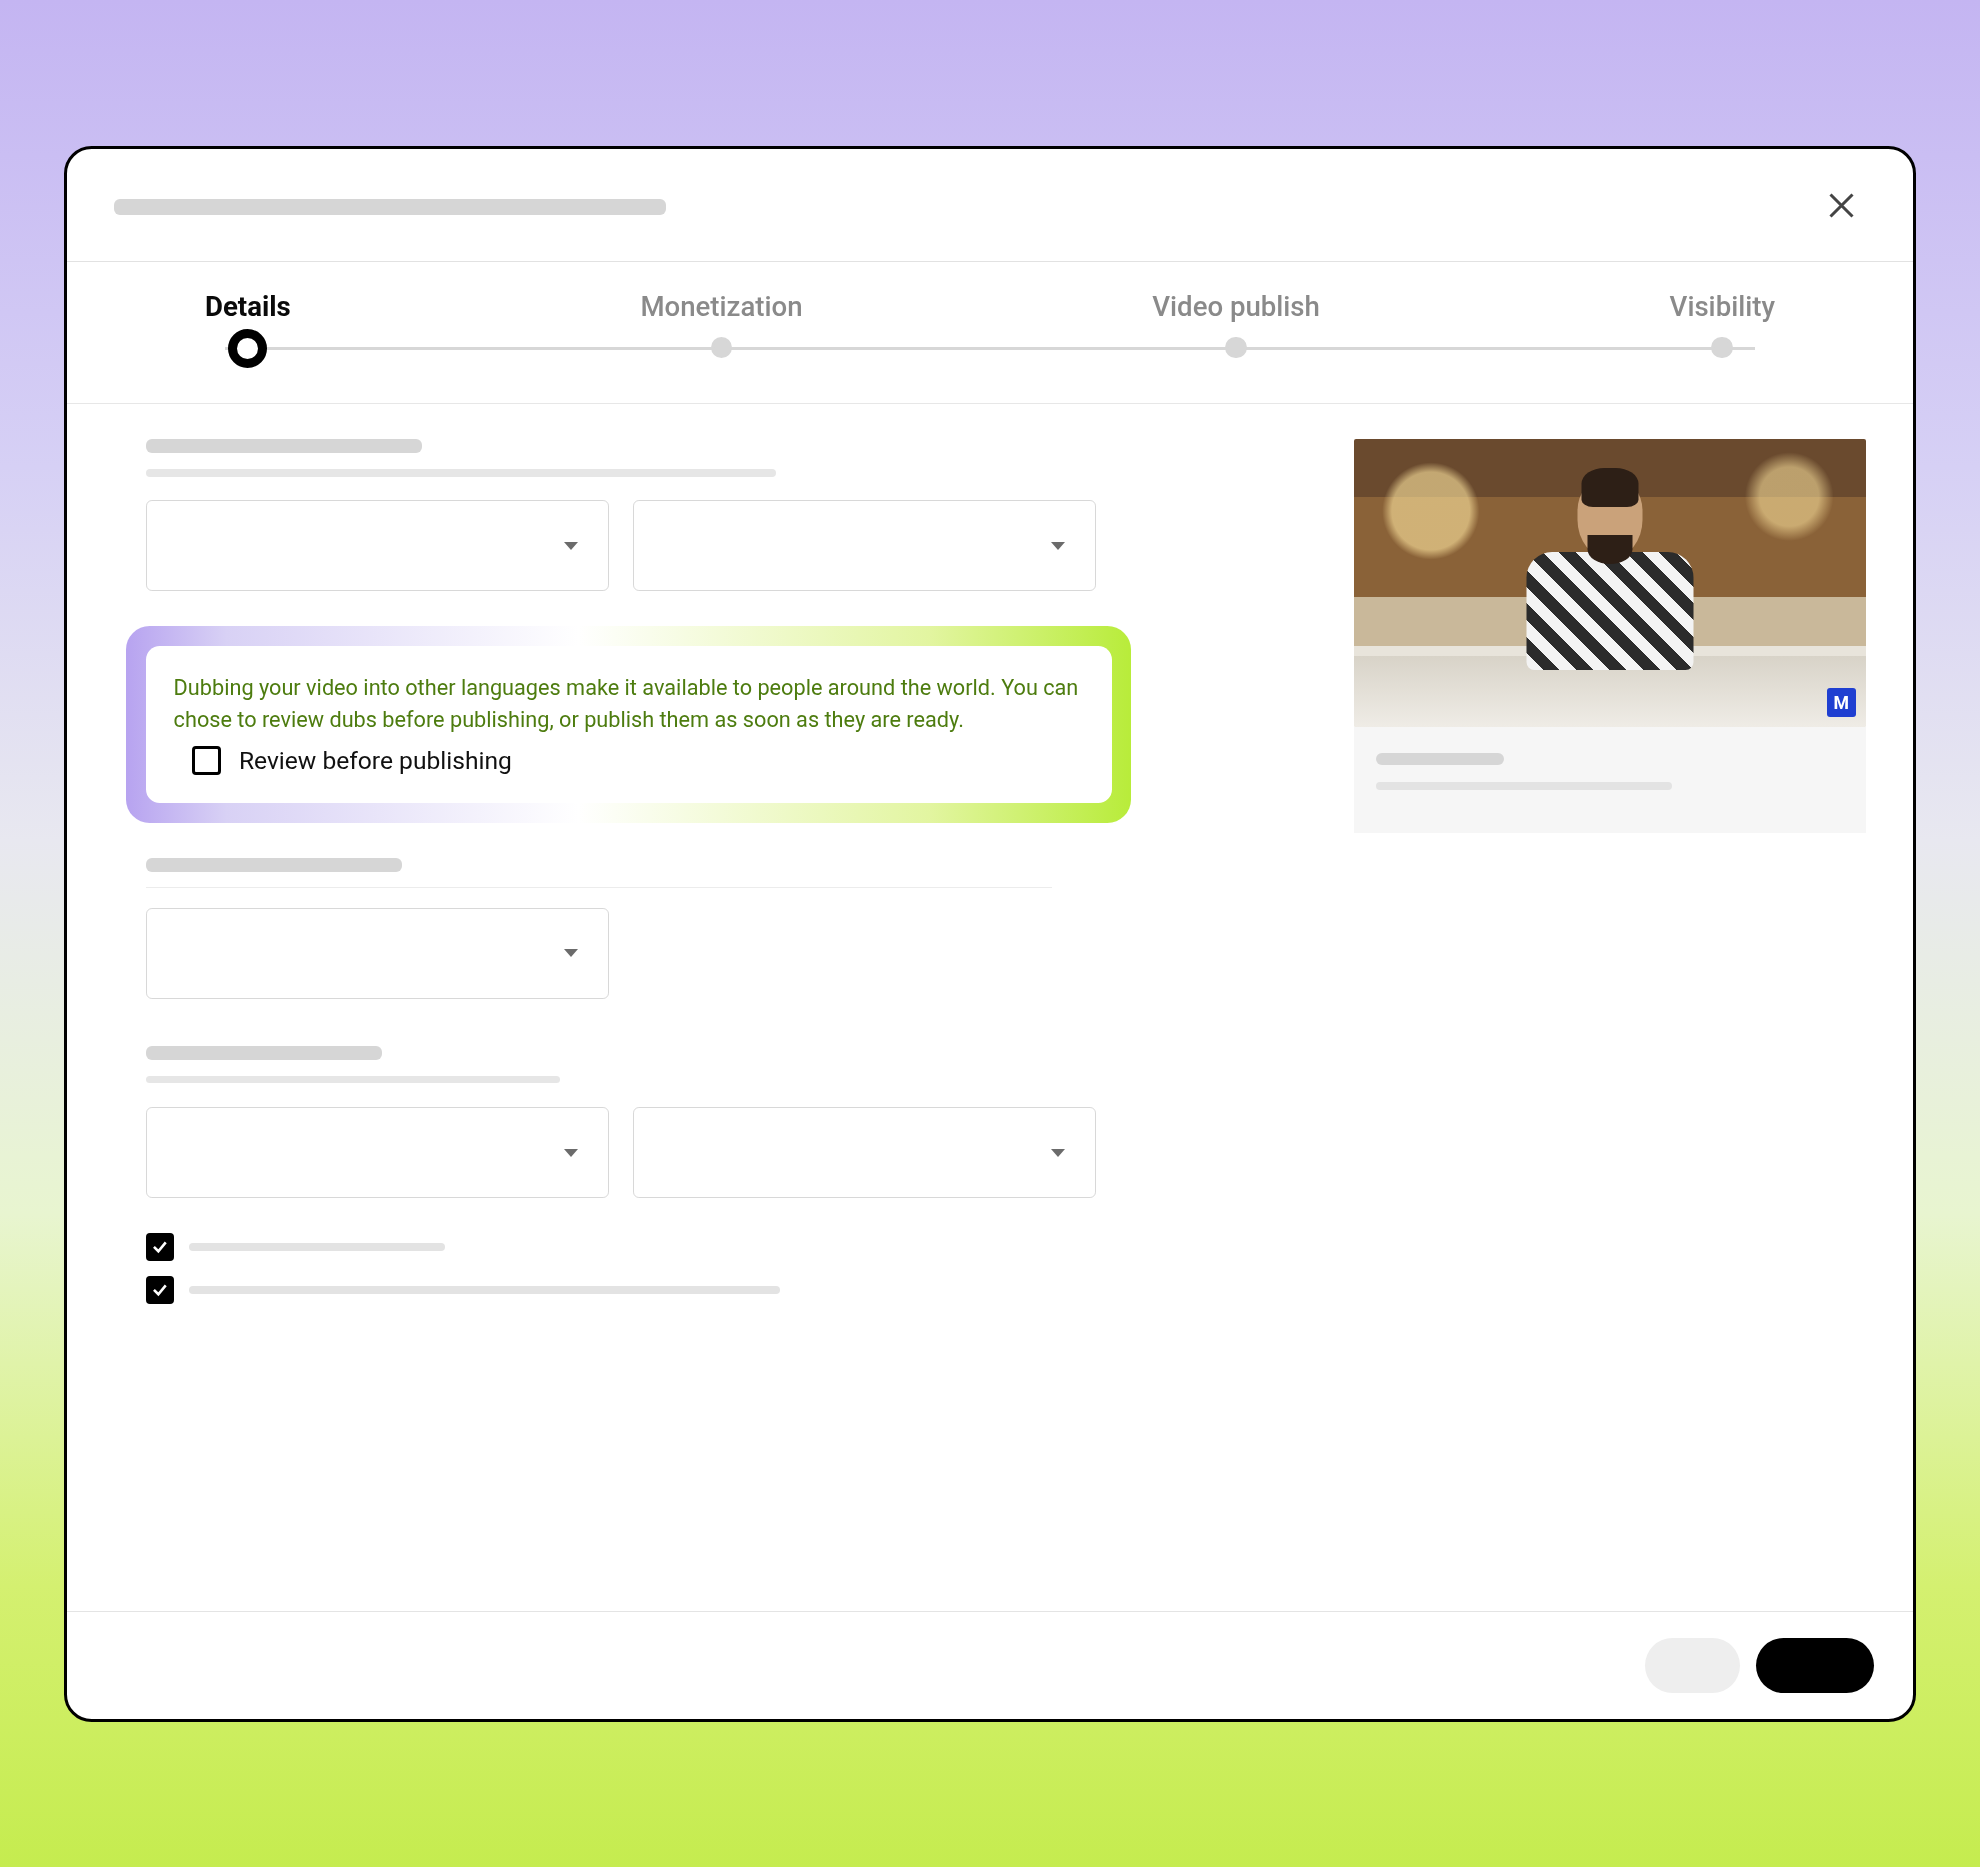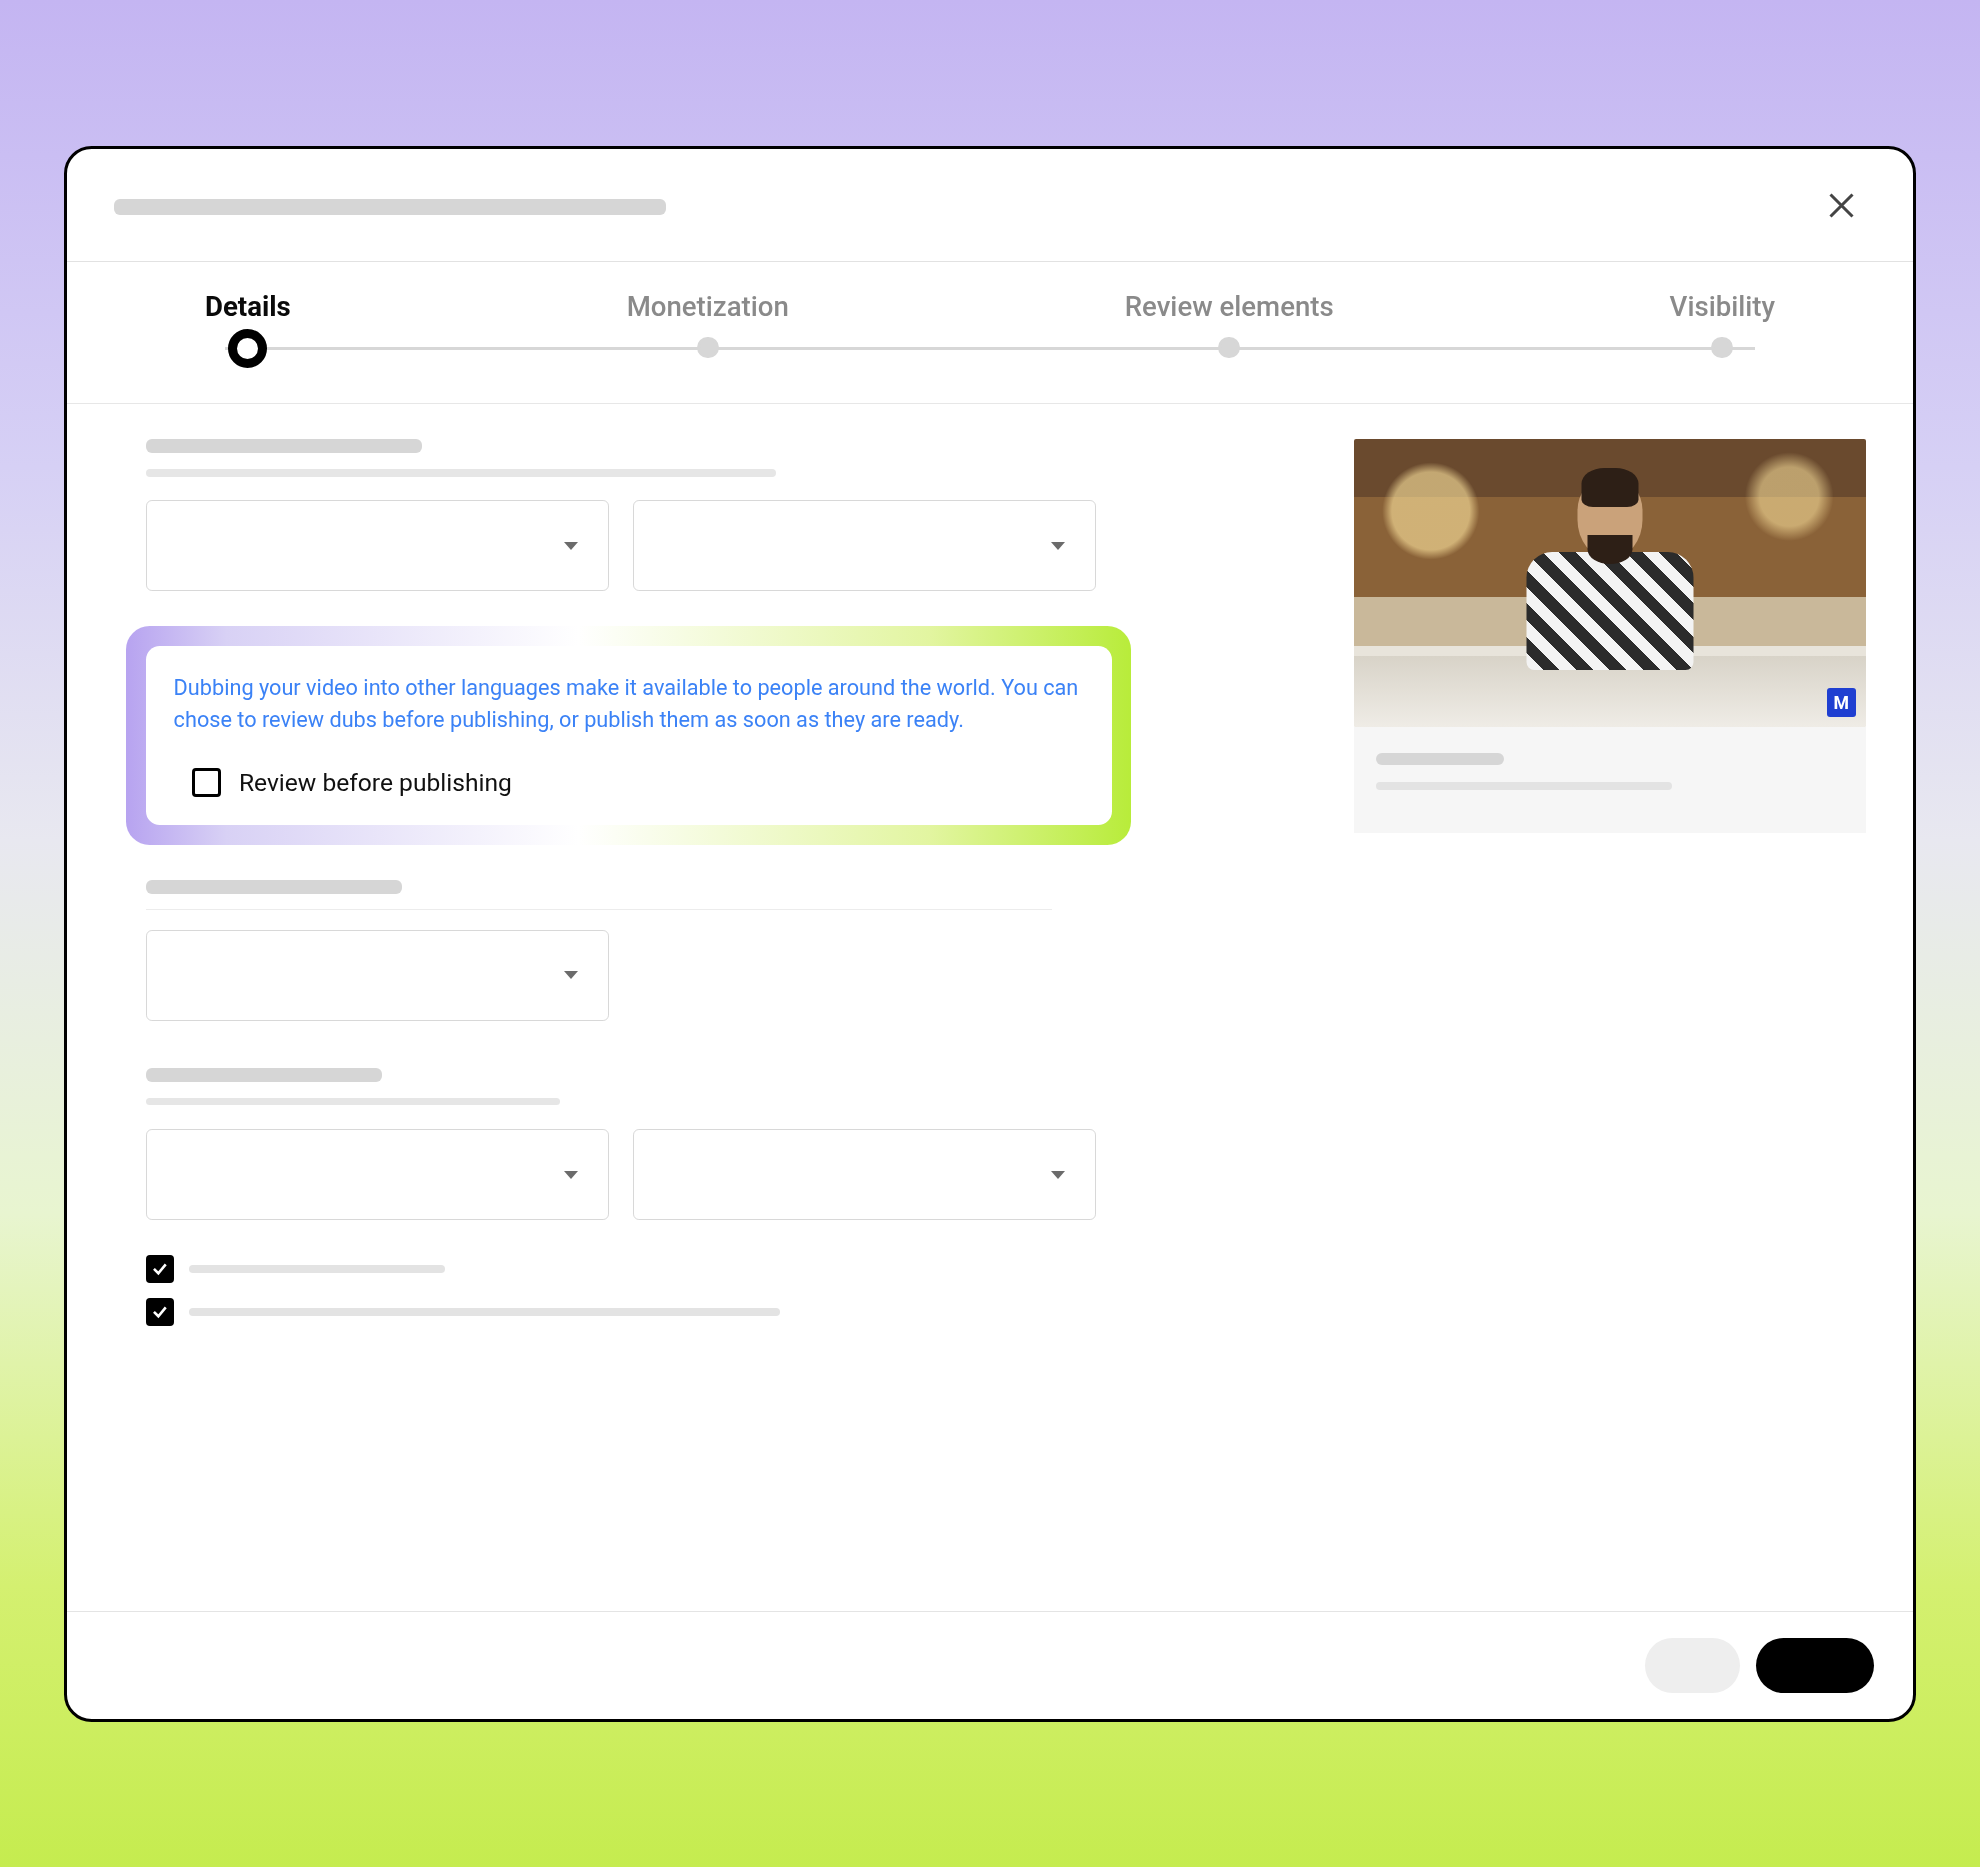--- a/index.html
+++ b/index.html
@@ -132,21 +132,21 @@
     background: linear-gradient(90deg, #b7a3f0 0%, #d8d1f5 10%, #ffffff 45%, #e2f5a0 80%, #b8ec3a 100%);
     margin: 9.9px 0 35px -19.7px;
     max-width: 1005px;
   }
   .highlight-card {
     background: #fff;
     border-radius: 13.8px;
     padding: 25.6px 27.6px 27.6px 27.6px;
   }
   .hc-title { font-size: 29.6px; font-weight: 600; color: #111; margin-bottom: 11.8px; }
-  .hc-desc { font-size: 21.7px; line-height: 1.5; color: #3b82f6; margin-bottom: 31px; max-width: 906px; }
+  .hc-desc { font-size: 21.7px; line-height: 1.5; color: #4d7c0f; margin-bottom: 9px; max-width: 906px; }
   .hc-check-row { display: flex; align-items: center; gap: 17.7px; padding-left: 18px; }
   .hc-checkbox {
     width: 29.6px; height: 29.6px;
     border: 3px solid #000;
     border-radius: 3.9px;
     background: #fff;
     cursor: pointer;
   }
   .hc-check-label { font-size: 24.6px; color: #111; }
   
@@ -256,21 +256,21 @@
     <div class="steps">
       <div class="step active">
         <span class="step-label">Details</span>
         <span class="step-dot"></span>
       </div>
       <div class="step">
         <span class="step-label">Monetization</span>
         <span class="step-dot"></span>
       </div>
       <div class="step">
-        <span class="step-label">Review elements</span>
+        <span class="step-label">Video publish</span>
         <span class="step-dot"></span>
       </div>
       <div class="step">
         <span class="step-label">Visibility</span>
         <span class="step-dot"></span>
       </div>
     </div>
   </div>
   <div class="hr2"></div>
 

